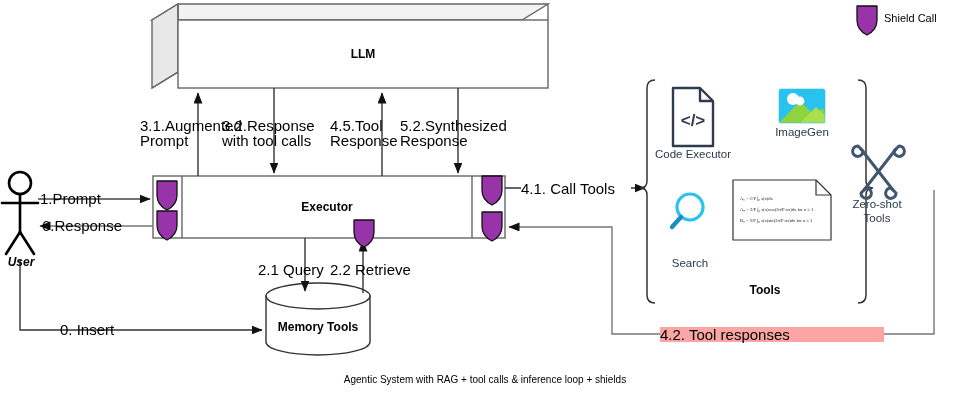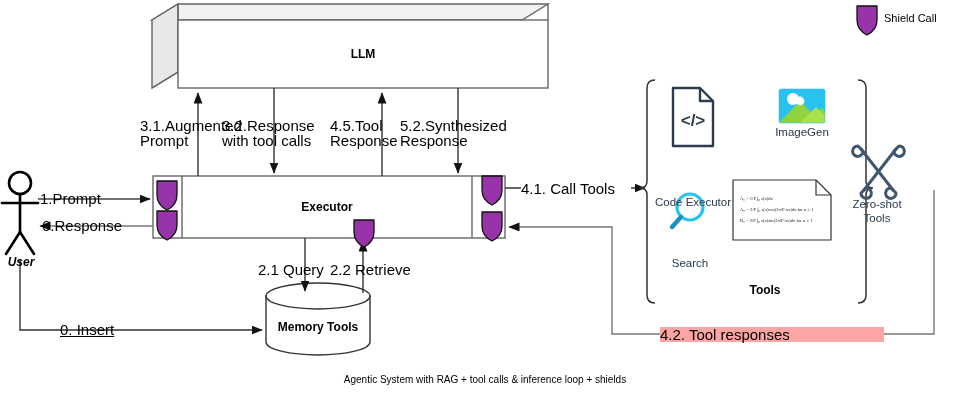--- a/index.html
+++ b/index.html
@@ -215,21 +215,21 @@
   <div class="node-title" style="left:182px;top:200px;width:290px;">Executor</div>
 
   <div class="node-title" style="left:266px;top:320px;width:104px;">Memory Tools</div>
 
   <div class="node-title" style="left:0px;top:255px;width:42px;text-align:center;font-style:italic;">User</div>
 
   <div class="lbl" style="left:40px;top:191px;width:110px;">1.Prompt</div>
 
   <div class="lbl" style="left:42px;top:218px;width:110px;">6.Response</div>
 
-  <div class="lbl" style="left:60px;top:322px;width:160px;text-decoration:underline;">0. Insert</div>
+  <div class="lbl" style="left:60px;top:322px;width:160px;">0. Insert</div>
 
   <div class="lbl" style="left:258px;top:262px;width:94px;">2.1 Query</div>
 
   <div class="lbl" style="left:330px;top:262px;width:106px;">2.2 Retrieve</div>
 
   <div class="lbl" style="left:140px;top:118px;width:118px;">3.1.Augmented
 Prompt</div>
 
   <div class="lbl" style="left:222px;top:118px;width:122px;">3.2.Response
 with tool calls</div>
@@ -237,21 +237,21 @@
   <div class="lbl" style="left:330px;top:118px;width:104px;">4.5.Tool
 Response</div>
 
   <div class="lbl" style="left:400px;top:118px;width:122px;">5.2.Synthesized
 Response</div>
 
   <div class="lbl" style="left:521px;top:181px;width:110px;background:#fff;">4.1. Call Tools</div>
 
   <div class="lbl" style="left:660px;top:327px;width:224px;background:#fca5a5;">4.2. Tool responses</div>
 
-  <div class="tool-label" style="left:641px;top:147px;width:104px;margin-top:48px;">Code Executor</div>
+  <div class="tool-label" style="left:641px;top:147px;width:104px;">Code Executor</div>
 
   <div class="tool-label" style="left:762px;top:125px;width:80px;">ImageGen</div>
 
   <div class="tool-label" style="left:660px;top:256px;width:60px;">Search</div>
 
 
   <div class="tool-label" style="left:838px;top:197px;width:78px;">Zero-shot
 Tools</div>
 
   <div class="tool-label bold" style="left:720px;top:283px;width:90px;font-weight:bold;font-size:12px;color:#000;">Tools</div>

